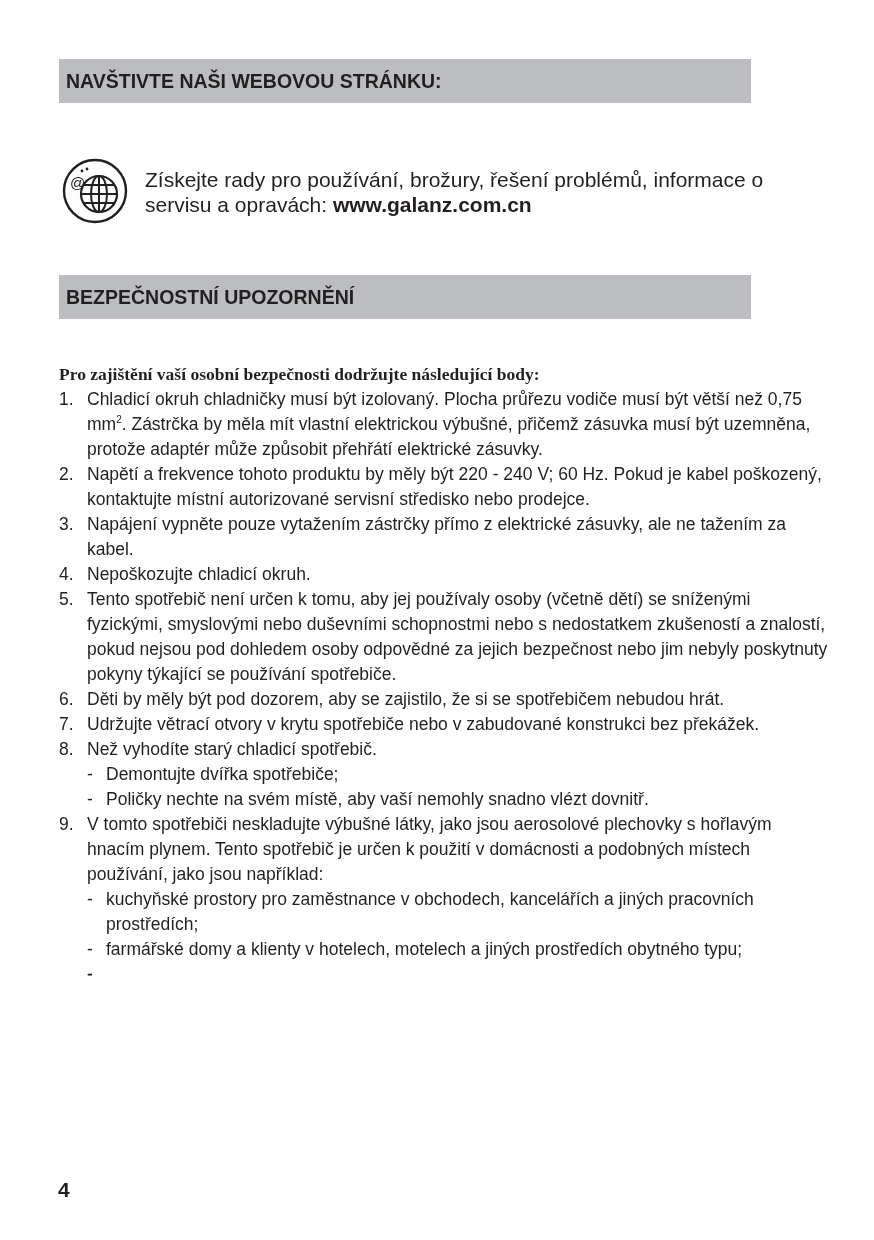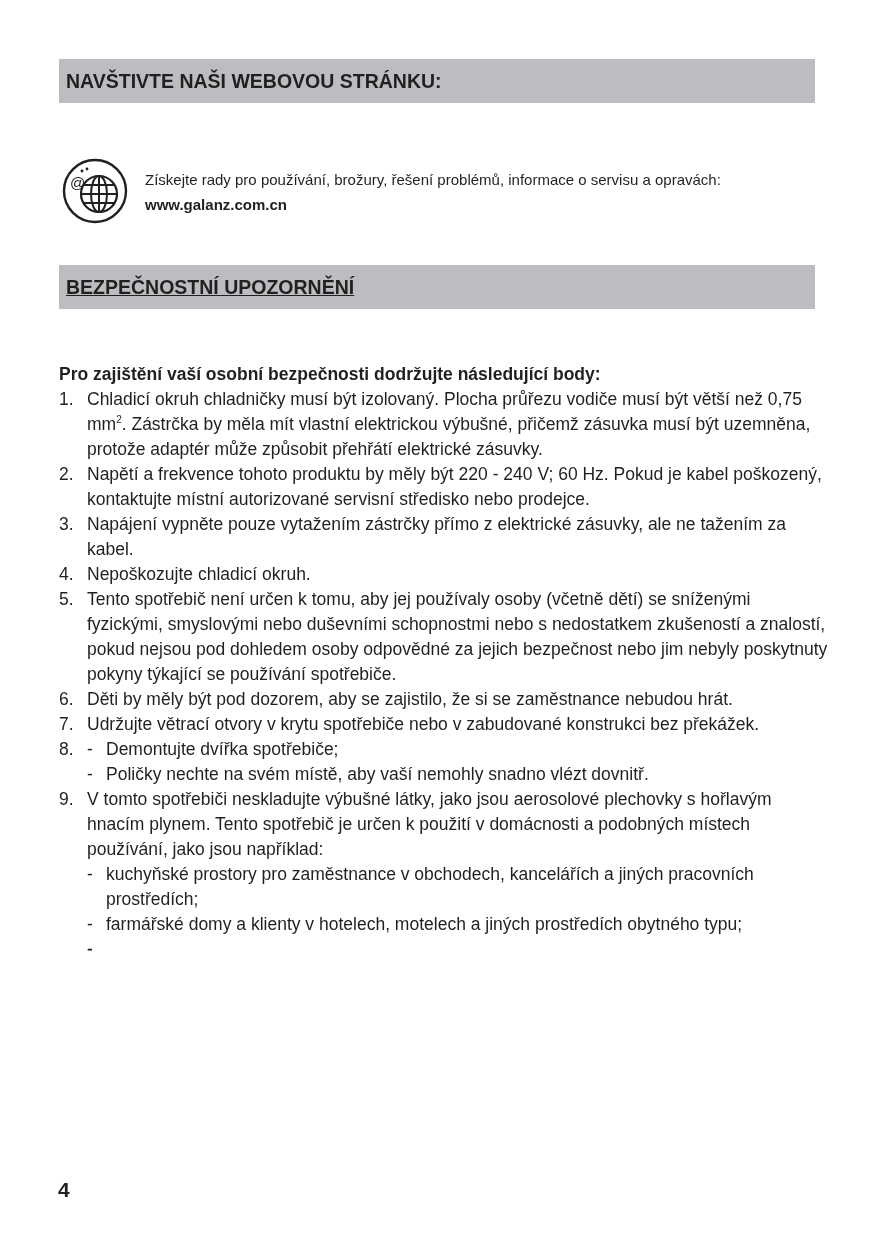--- a/index.html
+++ b/index.html
@@ -1,26 +1,26 @@
 <!DOCTYPE html>
 <html><head>
 <meta charset="utf-8">
 <style>
   html, body { margin: 0; padding: 0; background: #ffffff; }
   body { width: 874px; height: 1240px; position: relative; font-family: "Liberation Sans", sans-serif; color: #231f20; }
-  .bar { position: absolute; left: 59px; width: 756px; height: 44px; background: #bcbdc0; }
+  .bar { position: absolute; left: 59px; width: 692px; height: 44px; background: #bcbdc0; }
   .bar h2 { margin: 0; font-size: 19.5px; font-weight: bold; line-height: 44px; padding-left: 7px; letter-spacing: 0px; color: #231f20; }
   #bar1 { top: 59px; }
-  #bar2 { top: 265px; text-decoration: underline; }
+  #bar2 { top: 275px; }
   .web { position: absolute; top: 158px; left: 62px; width: 760px; }
   .web .icon { position: absolute; left: 0; top: 0; width: 66px; height: 66px; }
-  .web .txt { position: absolute; left: 83px; top: 9px; font-size: 15px; line-height: 25px; width: 680px; }
+  .web .txt { position: absolute; left: 83px; top: 9px; font-size: 21px; line-height: 25px; width: 680px; }
   .web .txt b { font-weight: bold; }
   .safety { position: absolute; top: 362px; left: 59px; width: 770px; font-size: 17.5px; line-height: 25px; }
-  .safety .lead { font-weight: bold; }
+  .safety .lead { font-weight: bold; font-family: Liberation Serif, serif; }
   ol { margin: 0; padding: 0; list-style: none; }
   ol li { position: relative; padding-left: 28px; }
   ol li .num { position: absolute; left: 0; top: 0; }
   ul.sub { margin: 0; padding: 0; list-style: none; }
   ul.sub li { position: relative; padding-left: 19px; }
   ul.sub li .dash { position: absolute; left: 0; top: 0; }
   .pageno { position: absolute; left: 58px; top: 1178px; font-size: 21px; font-weight: bold; }
   sup { font-size: 10px; line-height: 0; }
 </style>
 </head>
@@ -55,23 +55,23 @@
 </div>
 
 <div class="safety">
   <div class="lead">Pro zajištění vaší osobní bezpečnosti dodržujte následující body:</div>
   <ol>
     <li><span class="num">1.</span><span>Chladicí okruh chladničky musí být izolovaný. Plocha průřezu vodiče musí být větší než 0,75 mm</span><sup>2</sup><span>. Zástrčka by měla mít vlastní elektrickou výbušné, přičemž zásuvka musí být uzemněna, protože adaptér může způsobit přehřátí elektrické zásuvky.</span></li>
     <li><span class="num">2.</span><span>Napětí a frekvence tohoto produktu by měly být 220 - 240 V; 60 Hz. Pokud je kabel poškozený, kontaktujte místní autorizované servisní středisko nebo prodejce.</span></li>
     <li><span class="num">3.</span><span>Napájení vypněte pouze vytažením zástrčky přímo z elektrické zásuvky, ale ne tažením za kabel.</span></li>
     <li><span class="num">4.</span><span>Nepoškozujte chladicí okruh.</span></li>
     <li><span class="num">5.</span><span>Tento spotřebič není určen k tomu, aby jej používaly osoby (včetně dětí) se sníženými fyzickými, smyslovými nebo duševními schopnostmi nebo s nedostatkem zkušeností a znalostí, pokud nejsou pod dohledem osoby odpovědné za jejich bezpečnost nebo jim nebyly poskytnuty pokyny týkající se používání spotřebiče.</span></li>
-    <li><span class="num">6.</span><span>Děti by měly být pod dozorem, aby se zajistilo, že si se zaměstnance nebudou hrát.</span></li>
+    <li><span class="num">6.</span><span>Děti by měly být pod dozorem, aby se zajistilo, že si se spotřebičem nebudou hrát.</span></li>
     <li><span class="num">7.</span><span>Udržujte větrací otvory v krytu spotřebiče nebo v zabudované konstrukci bez překážek.</span></li>
-    <li><span class="num">8.</span>
+    <li><span class="num">8.</span><span>Než vyhodíte starý chladicí spotřebič.</span>
       <ul class="sub">
         <li><span class="dash">-</span><span>Demontujte dvířka spotřebiče;</span></li>
         <li><span class="dash">-</span><span>Poličky nechte na svém místě, aby vaší nemohly snadno vlézt dovnitř.</span></li>
       </ul>
     </li>
     <li><span class="num">9.</span><span>V tomto spotřebiči neskladujte výbušné látky, jako jsou aerosolové plechovky s hořlavým hnacím plynem. Tento spotřebič je určen k použití v domácnosti a podobných místech používání, jako jsou například:</span>
       <ul class="sub">
         <li><span class="dash">-</span><span>kuchyňské prostory pro zaměstnance v obchodech, kancelářích a jiných pracovních prostředích;</span></li>
         <li><span class="dash">-</span><span>farmářské domy a klienty v hotelech, motelech a jiných prostředích obytného typu;</span></li>
         <li><span class="dash">-</span></li>

